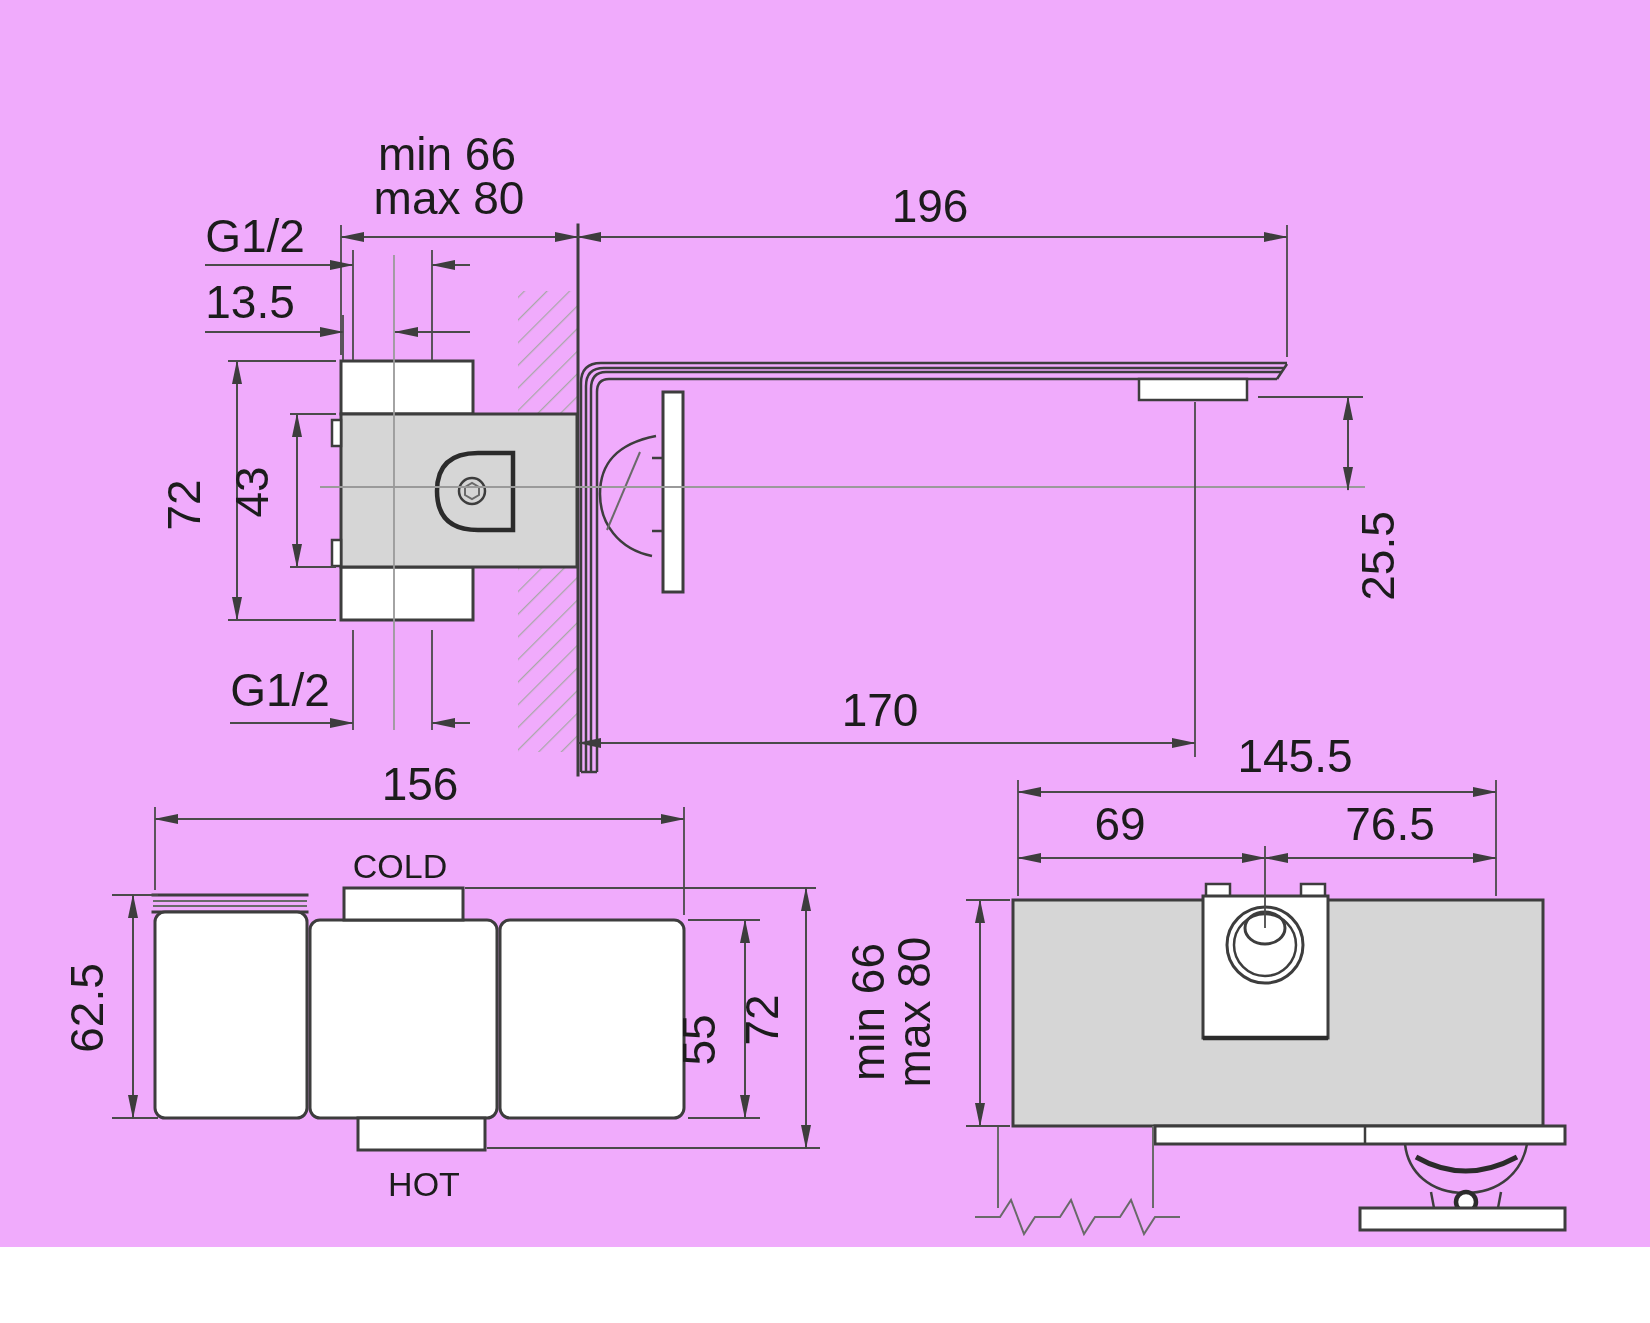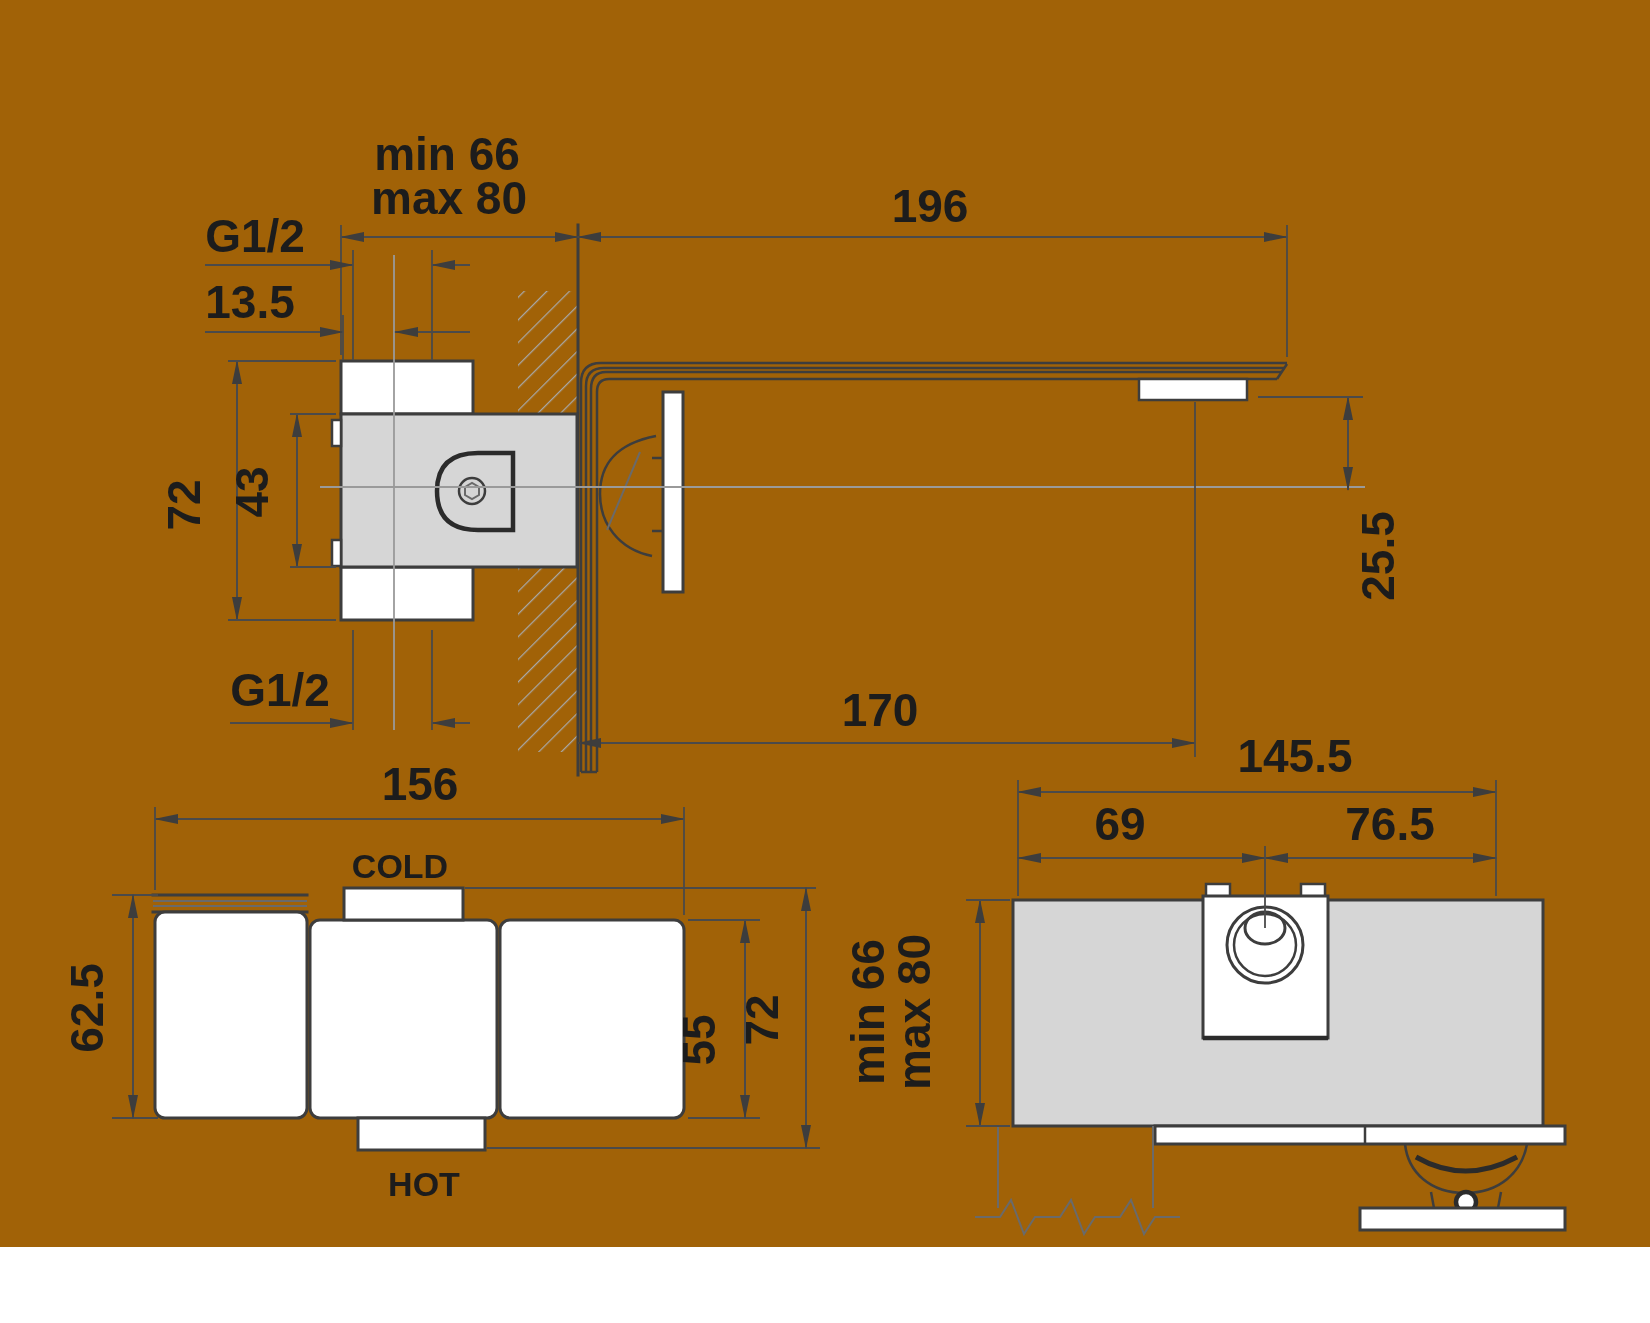--- a/index.html
+++ b/index.html
@@ -1,16 +1,16 @@
 <!DOCTYPE html>
 <html><head>
 <meta charset="utf-8">
 <style>
   html,body{margin:0;padding:0;background:#ffffff;}
-  .stage{position:relative;width:1650px;height:1247px;background:#a16207;overflow:hidden;font-weight:bold;}
+  .stage{position:relative;width:1650px;height:1247px;background:#f0abfc;overflow:hidden;}
   svg{display:block;}
   text{font-family:"Liberation Sans","DejaVu Sans",sans-serif;fill:#1c1c1c;}
   .dimtxt{font-size:46px;}
   .smalltxt{font-size:34px;}
   .out{stroke:#3d3d3d;stroke-width:3;fill:none;stroke-linecap:square;}
   .out2{stroke:#3d3d3d;stroke-width:2.5;fill:none;}
   .boldline{stroke:#2b2b2b;stroke-width:4.5;fill:none;}
   .dim{stroke:#4a4a4a;stroke-width:2;fill:none;}
   .ext{stroke:#4a4a4a;stroke-width:1.8;fill:none;}
   .thin{stroke:#6a6a6a;stroke-width:2;fill:none;}

